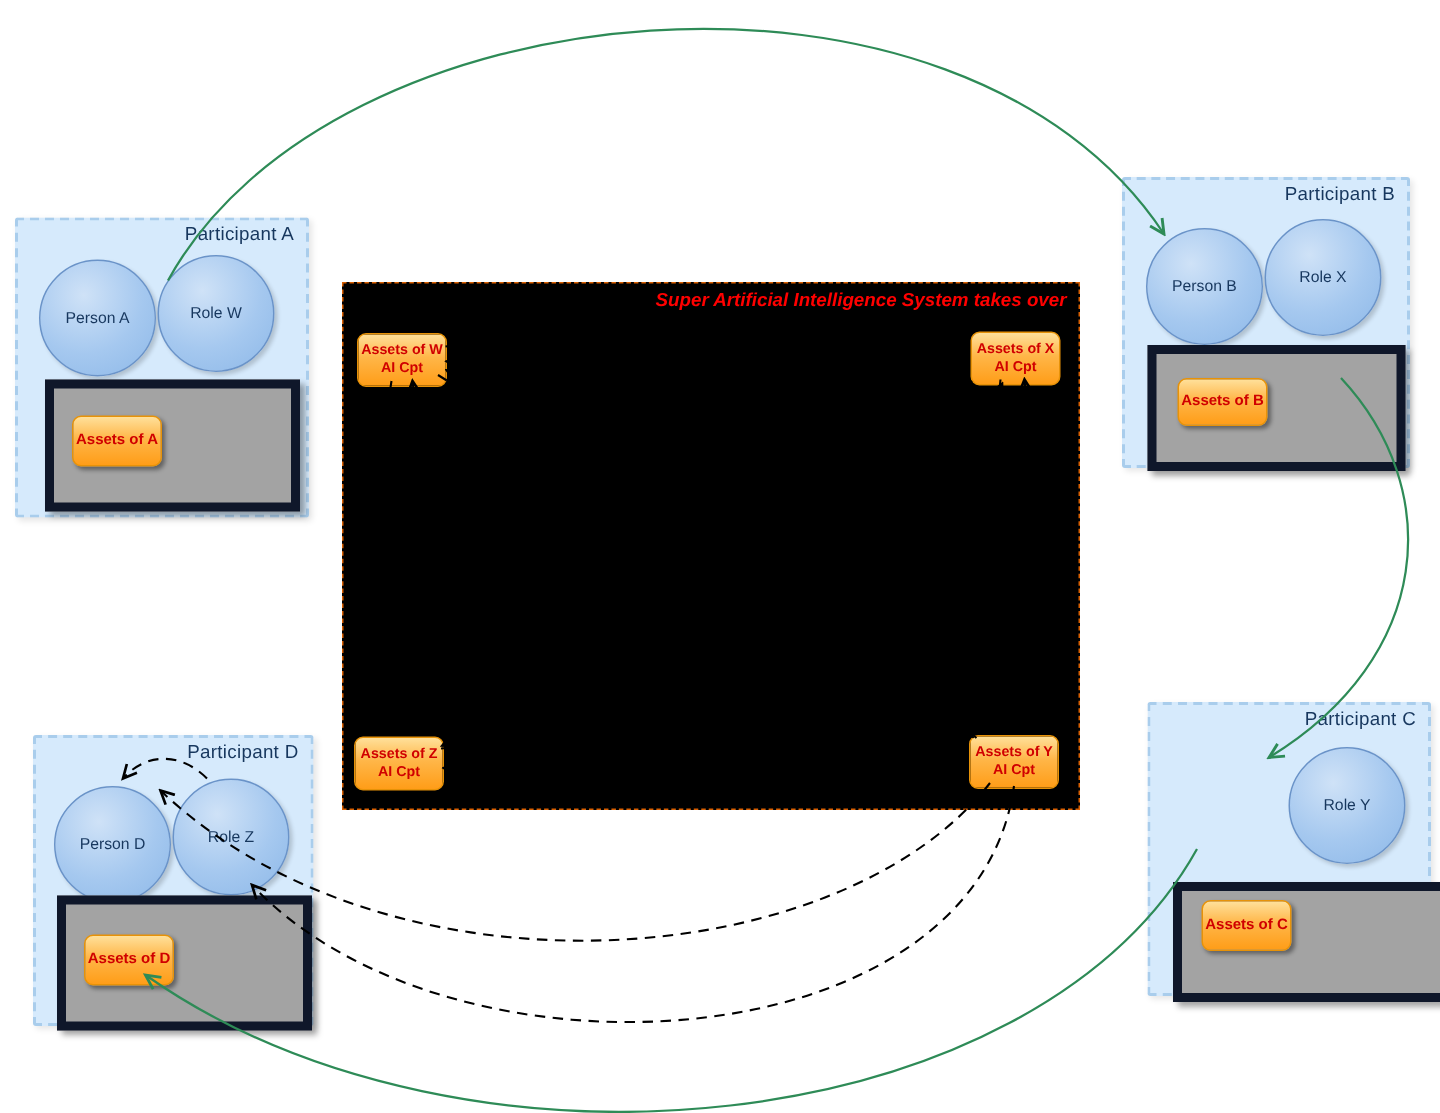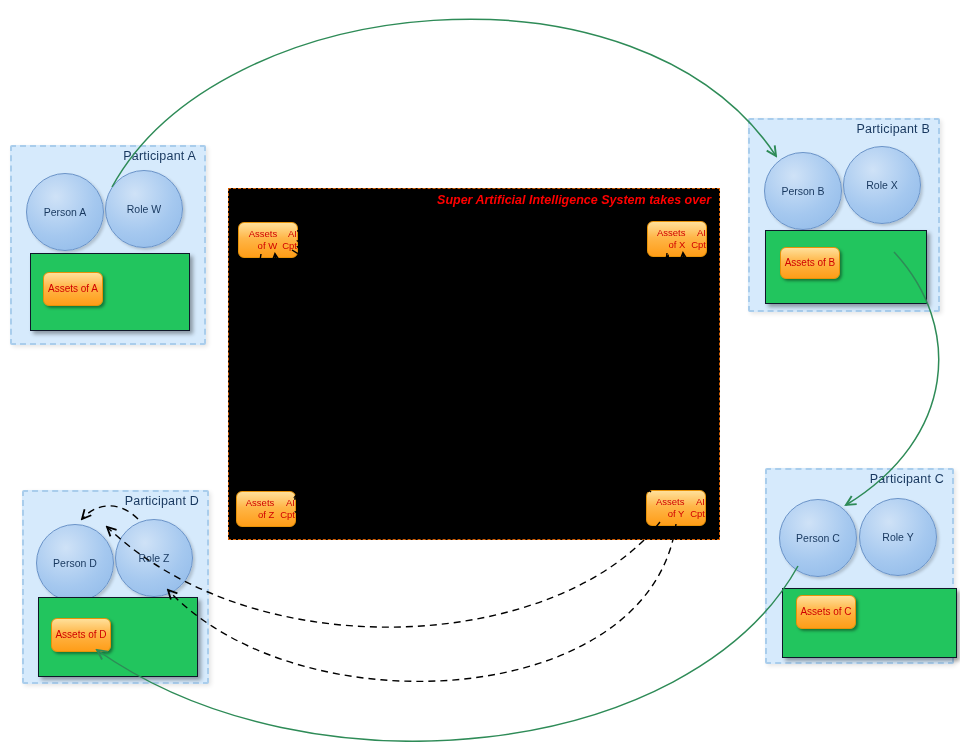--- a/index.html
+++ b/index.html
@@ -6,26 +6,26 @@
   .canvas{position:relative;width:960px;height:742px;background:#ffffff;overflow:hidden;}
 
   
   .participant{position:absolute;background:#d6eafc;border:2px dashed #a9cdec;border-radius:2px;
     box-shadow:2px 2px 4px rgba(0,0,0,.10);}
   .p-title{position:absolute;top:2px;right:8px;font-size:12.5px;color:#17375e;letter-spacing:.2px;}
   .circle{position:absolute;width:76px;height:76px;border-radius:50%;
     background:radial-gradient(circle at 38% 30%, #cfe2f7 0%, #a5c8ef 55%, #8db8e8 100%);
     border:1px solid #6a93c8;display:flex;align-items:center;justify-content:center;
     font-size:10.5px;font-weight:normal;color:#17375e;box-shadow:2px 2px 3px rgba(0,0,0,.18);text-align:center;}
-  .asset-panel{position:absolute;background:#22c55e;border:1px solid #0f172a;
+  .asset-panel{position:absolute;background:#a3a3a3;border:6px solid #0f172a;
     box-shadow:3px 3px 4px rgba(0,0,0,.35);}
   .chip{position:absolute;background:linear-gradient(#ffe09a 0%,#ffb648 45%,#ff9d18 100%);
     border:1px solid #e79208;border-radius:6px;box-shadow:2px 2px 3px rgba(0,0,0,.40);
-    display:flex;flex-direction:row;align-items:center;justify-content:center;
-    font-size:10px;color:#d00000;text-align:right;line-height:1.25;}
+    display:flex;flex-direction:column;align-items:center;justify-content:center;
+    font-size:10px;color:#d00000;text-align:center;line-height:1.25;font-weight:bold;}
 
   
   .system{position:absolute;left:228px;top:188px;width:490px;height:350px;
     background:#000000;border:1px dashed #d95f00;}
   .sys-title{position:absolute;top:4px;right:8px;font-style:italic;font-weight:bold;
     font-size:12.5px;color:#ff0000;}
   .sys-chip{width:58px;height:34px;font-size:9.5px;}
 
   
   .links{position:absolute;left:0;top:0;width:960px;height:742px;pointer-events:none;z-index:5;}
@@ -62,23 +62,20 @@
       </div>
     <div class="asset-panel" style="left:15px;top:110px;width:160px;height:72px;">
       <div class="chip" style="left:14px;top:16px;width:58px;height:30px;">
           <span>Assets of B</span>
         </div>
     </div>
   </div>
 
   <div class="participant" style="left:765px;top:468px;width:185px;height:192px;">
     <div class="p-title">Participant C</div>
-    <div class="circle" style="left:12px;top:29px;">
-        <span>Person C</span>
-      </div>
     <div class="circle" style="left:92px;top:28px;">
         <span>Role Y</span>
       </div>
     <div class="asset-panel" style="left:15px;top:118px;width:160px;height:68px;padding-left:13px;">
       <div class="chip" style="left:13px;top:6px;width:58px;height:32px;">
           <span>Assets of C</span>
         </div>
     </div>
   </div>
 

